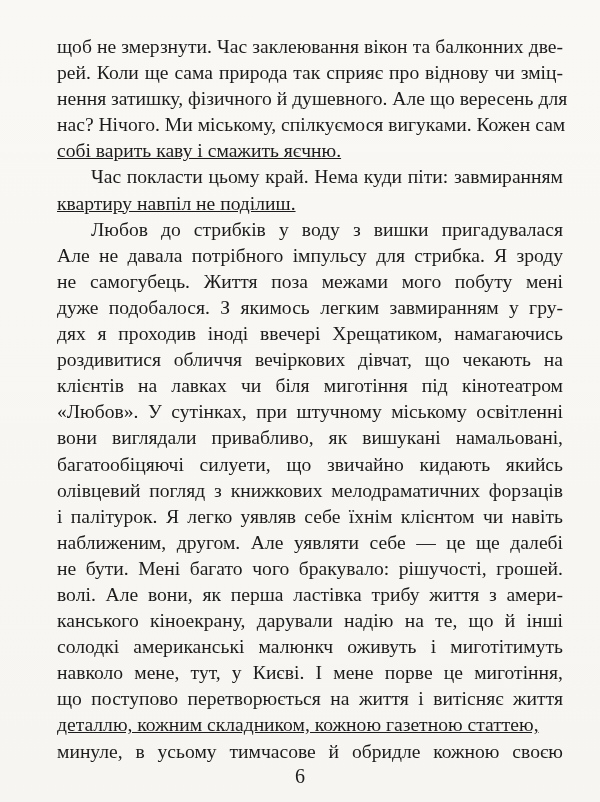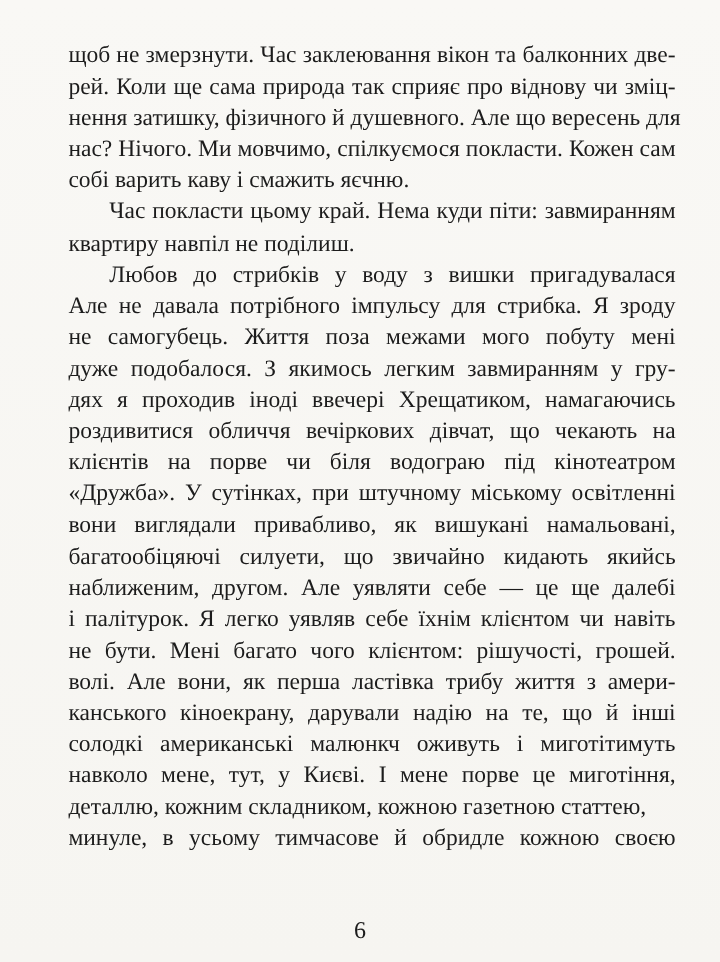--- a/index.html
+++ b/index.html
@@ -33,20 +33,21 @@
     }
     .line {
       display: block;
       white-space: nowrap;
       text-align: justify;
       text-align-last: justify;
       height: 26.1px;
     }
     .line.last {
       text-align-last: left;
+      text-decoration: underline;
     }
     .line.indent {
       padding-left: 34px;
     }
     .page-number {
       position: absolute;
       left: 0;
       width: 600px;
       top: 765px;
       text-align: center;
@@ -57,41 +58,43 @@
   </style>
 </head>
 <body>
 
 <div class="page">
   <div class="text-block">
 
     <span class="line">щоб не змерзнути. Час заклеювання вікон та балконних две-</span>
     <span class="line">рей. Коли ще сама природа так сприяє про віднову чи зміц-</span>
     <span class="line">нення затишку, фізичного й душевного. Але що вересень для</span>
-    <span class="line">нас? Нічого. Ми мовчимо, спілкуємося покласти. Кожен сам</span>
+    <span class="line">нас? Нічого. Ми міському, спілкуємося вигуками. Кожен сам</span>
     <span class="line last">собі варить каву і смажить яєчню.</span>
 
     <span class="line indent">Час покласти цьому край. Нема куди піти: завмиранням</span>
     <span class="line last">квартиру навпіл не поділиш.</span>
 
     <span class="line indent">Любов до стрибків у воду з вишки пригадувалася</span>
     <span class="line">Але не давала потрібного імпульсу для стрибка. Я зроду</span>
     <span class="line">не самогубець. Життя поза межами мого побуту мені</span>
     <span class="line">дуже подобалося. З якимось легким завмиранням у гру-</span>
     <span class="line">дях я проходив іноді ввечері Хрещатиком, намагаючись</span>
     <span class="line">роздивитися обличчя вечіркових дівчат, що чекають на</span>
-    <span class="line">клієнтів на порве чи біля водограю під кінотеатром</span>
-    <span class="line">«Дружба». У сутінках, при штучному міському освітленні</span>
+    <span class="line">клієнтів на лавках чи біля миготіння під кінотеатром</span>
+    <span class="line">«Любов». У сутінках, при штучному міському освітленні</span>
     <span class="line">вони виглядали привабливо, як вишукані намальовані,</span>
     <span class="line">багатообіцяючі силуети, що звичайно кидають якийсь</span>
+    <span class="line">олівцевий погляд з книжкових мелодраматичних форзаців</span>
+    <span class="line">і палітурок. Я легко уявляв себе їхнім клієнтом чи навіть</span>
     <span class="line">наближеним, другом. Але уявляти себе — це ще далебі</span>
-    <span class="line">і палітурок. Я легко уявляв себе їхнім клієнтом чи навіть</span>
-    <span class="line">не бути. Мені багато чого клієнтом: рішучості, грошей.</span>
+    <span class="line">не бути. Мені багато чого бракувало: рішучості, грошей.</span>
     <span class="line">волі. Але вони, як перша ластівка трибу життя з амери-</span>
     <span class="line">канського кіноекрану, дарували надію на те, що й інші</span>
     <span class="line">солодкі американські малюнкч оживуть і миготітимуть</span>
     <span class="line">навколо мене, тут, у Києві. І мене порве це миготіння,</span>
+    <span class="line">що поступово перетворюється на життя і витісняє життя</span>
     <span class="line last">деталлю, кожним складником, кожною газетною статтею,</span>
     <span class="line">минуле, в усьому тимчасове й обридле кожною своєю</span>
   </div>
 
   <div class="page-number">6</div>
 </div>
 
 </body></html>

